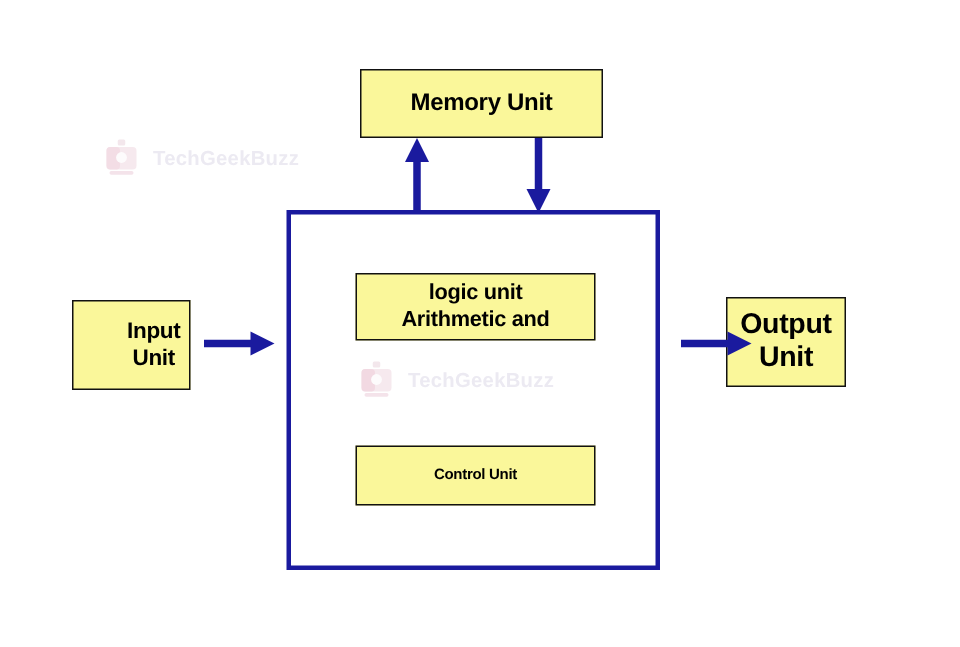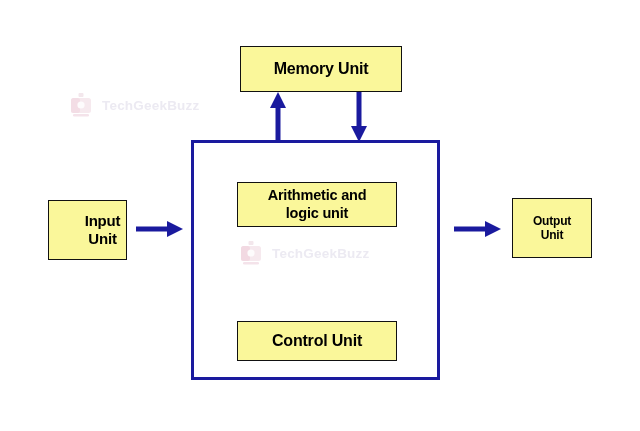--- a/index.html
+++ b/index.html
@@ -46,37 +46,36 @@
     top: 182px;
     width: 160px;
     height: 45px;
     font-size: 14.5px;
   }
   #control-unit {
     left: 237px;
     top: 297px;
     width: 160px;
     height: 40px;
-    font-size: 16px;
-    margin-top: 24px;
+    font-size: 10px;
   }
   #input-unit {
     left: 48px;
     top: 200px;
     width: 79px;
     height: 60px;
     font-size: 15px;
     padding-left: 30px;
   }
   #output-unit {
-    left: 512px;
+    left: 484px;
     top: 198px;
     width: 80px;
     height: 60px;
-    font-size: 12px;
+    font-size: 19px;
   }
   .unit-label { display: block; }
 
   
   #cpu-box {
     position: absolute;
     left: 191px;
     top: 140px;
     width: 249px;
     height: 240px;
@@ -137,22 +136,22 @@
     <svg width="18" height="50" viewBox="0 0 18 50">
       <path d="M9 0 L9 36" stroke="#1a1a9e" stroke-width="5" fill="none"></path>
       <path d="M9 50 L17 34 L1 34 Z" fill="#1a1a9e"></path>
     </svg>
   </div>
 
   <div id="cpu-box"></div>
 
   <div class="unit-box" id="alu-unit">
     <div>
+      <span class="unit-label">logic unit</span>
       <span class="unit-label">Arithmetic and</span>
-      <span class="unit-label">logic unit</span>
     </div>
   </div>
 
   <div class="unit-box" id="control-unit">
     <span class="unit-label">Control Unit</span>
   </div>
 
   <div class="unit-box" id="input-unit">
     <div>
       <span class="unit-label">Input</span>

